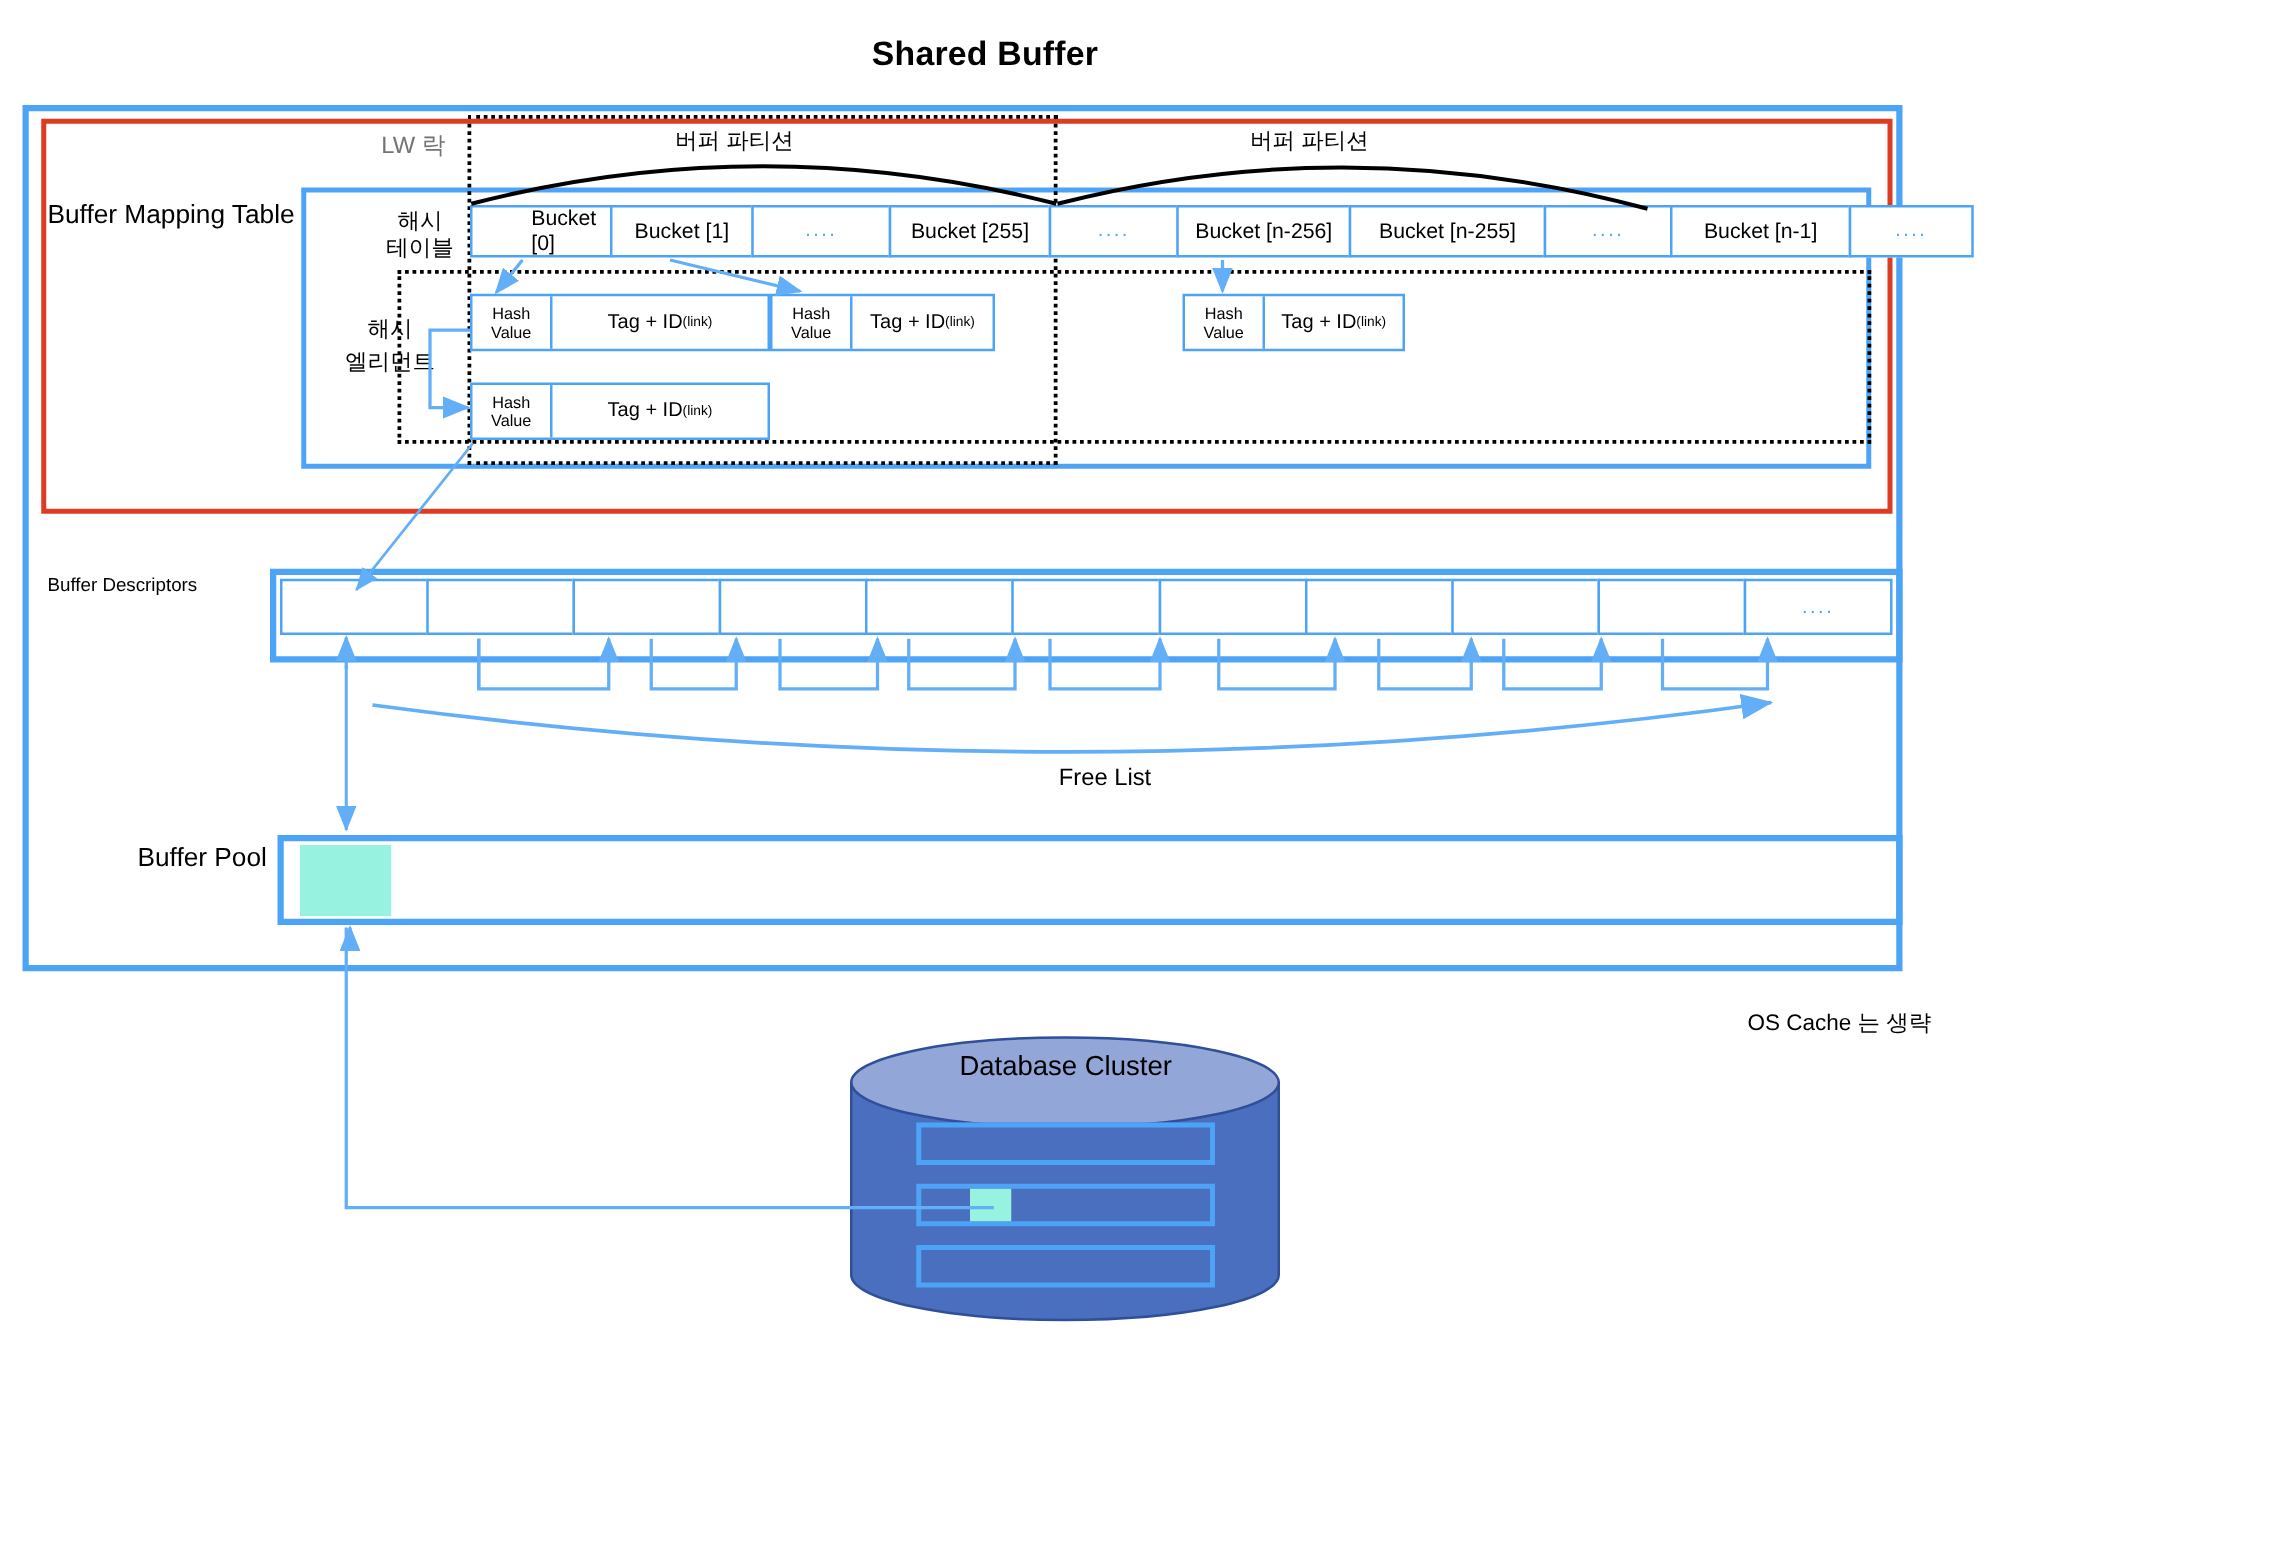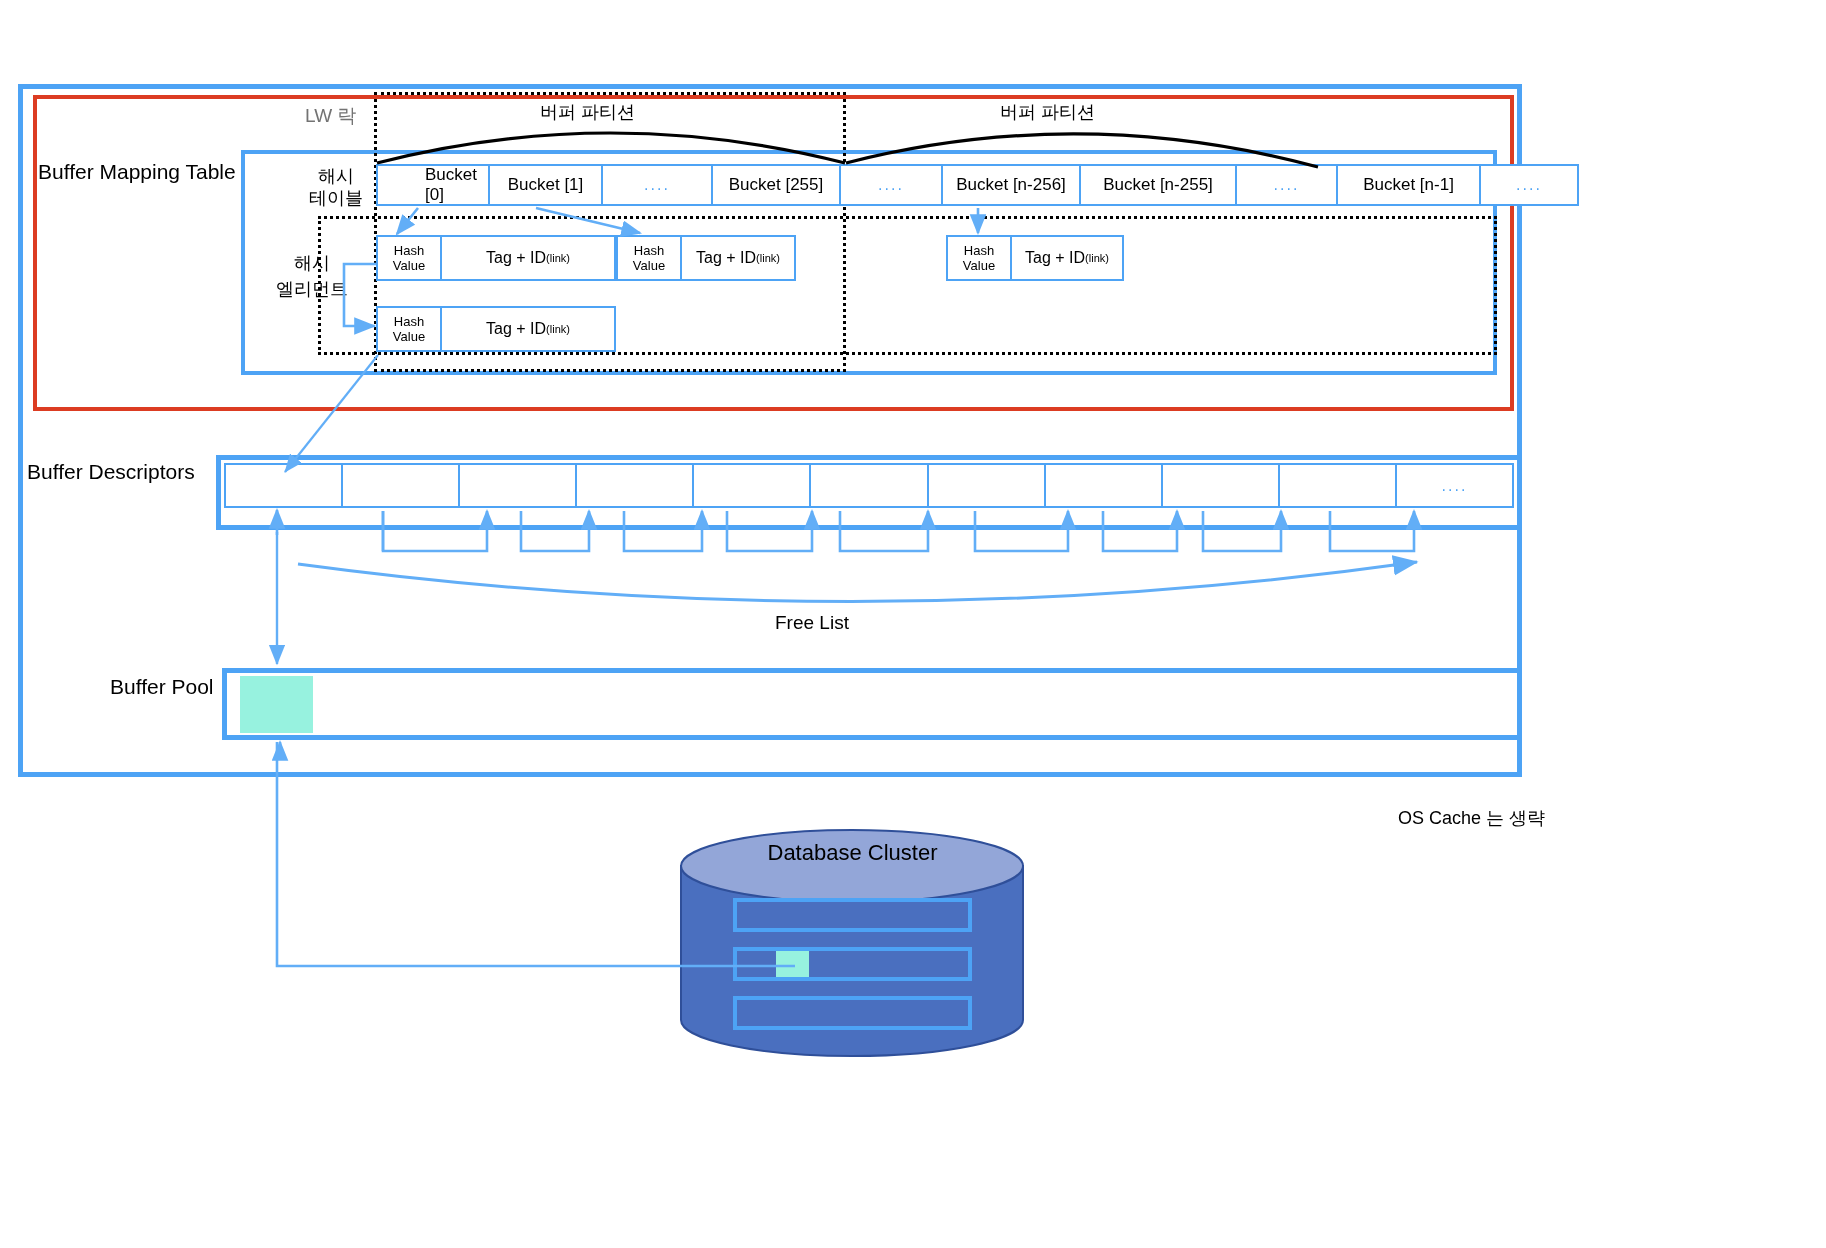--- a/index.html
+++ b/index.html
@@ -141,21 +141,21 @@
     padding: 0 1px;
   }
   .hash-elem .tag sub { font-size: 11px; }
 
   #he1 { left: 376px; top: 235px; width: 240px; }
   #he2 { left: 616px; top: 235px; width: 180px; }
   #he3 { left: 946px; top: 235px; width: 178px; }
   #he4 { left: 376px; top: 306px; width: 240px; }
 
   
-  #bd-label { left: 27px; top: 460px; font-size: 21px; }
+  #bd-label { left: 38px; top: 460px; font-size: 15px; }
   #bd-frame {
     left: 216px; top: 455px;
     width: 1306px; height: 75px;
     border: 5px solid #4da3f5;
     box-sizing: border-box;
   }
   #bd-strip {
     left: 224px; top: 463px;
     width: 1290px; height: 45px;
     display: flex;
@@ -179,21 +179,21 @@
     border: 5px solid #4da3f5;
     box-sizing: border-box;
   }
   #bp-page {
     left: 240px; top: 676px;
     width: 73px; height: 57px;
     background: #97f2df;
   }
 
   
-  #freelist-label { left: 775px; top: 612px; font-size: 19px; }
+  #freelist-label { left: 847px; top: 612px; font-size: 19px; }
 
   
   #oscache-note { left: 1398px; top: 806px; font-size: 18px; }
   #dbc-title {
     left: 681px; top: 840px;
     width: 343px; text-align: center;
     font-size: 22px;
   }
   .dbc-bar {
     border: 4px solid #4da3f5;
@@ -214,20 +214,21 @@
     left: 0; top: 0;
     width: 1826px; height: 1248px;
     pointer-events: none;
   }
 </style>
 </head>
 <body>
 
 <div id="stage">
 
+  <div class="abs" id="title">Shared Buffer</div>
 
   <div class="abs" id="shared-frame"></div>
 
   <div class="abs" id="lw-frame"></div>
   <div class="abs" id="lw-label">LW 락</div>
 
   <div class="abs" id="bmt-label">Buffer Mapping Table</div>
   <div class="abs" id="bmt-frame"></div>
 
   <div class="abs" id="hashtable-label">

